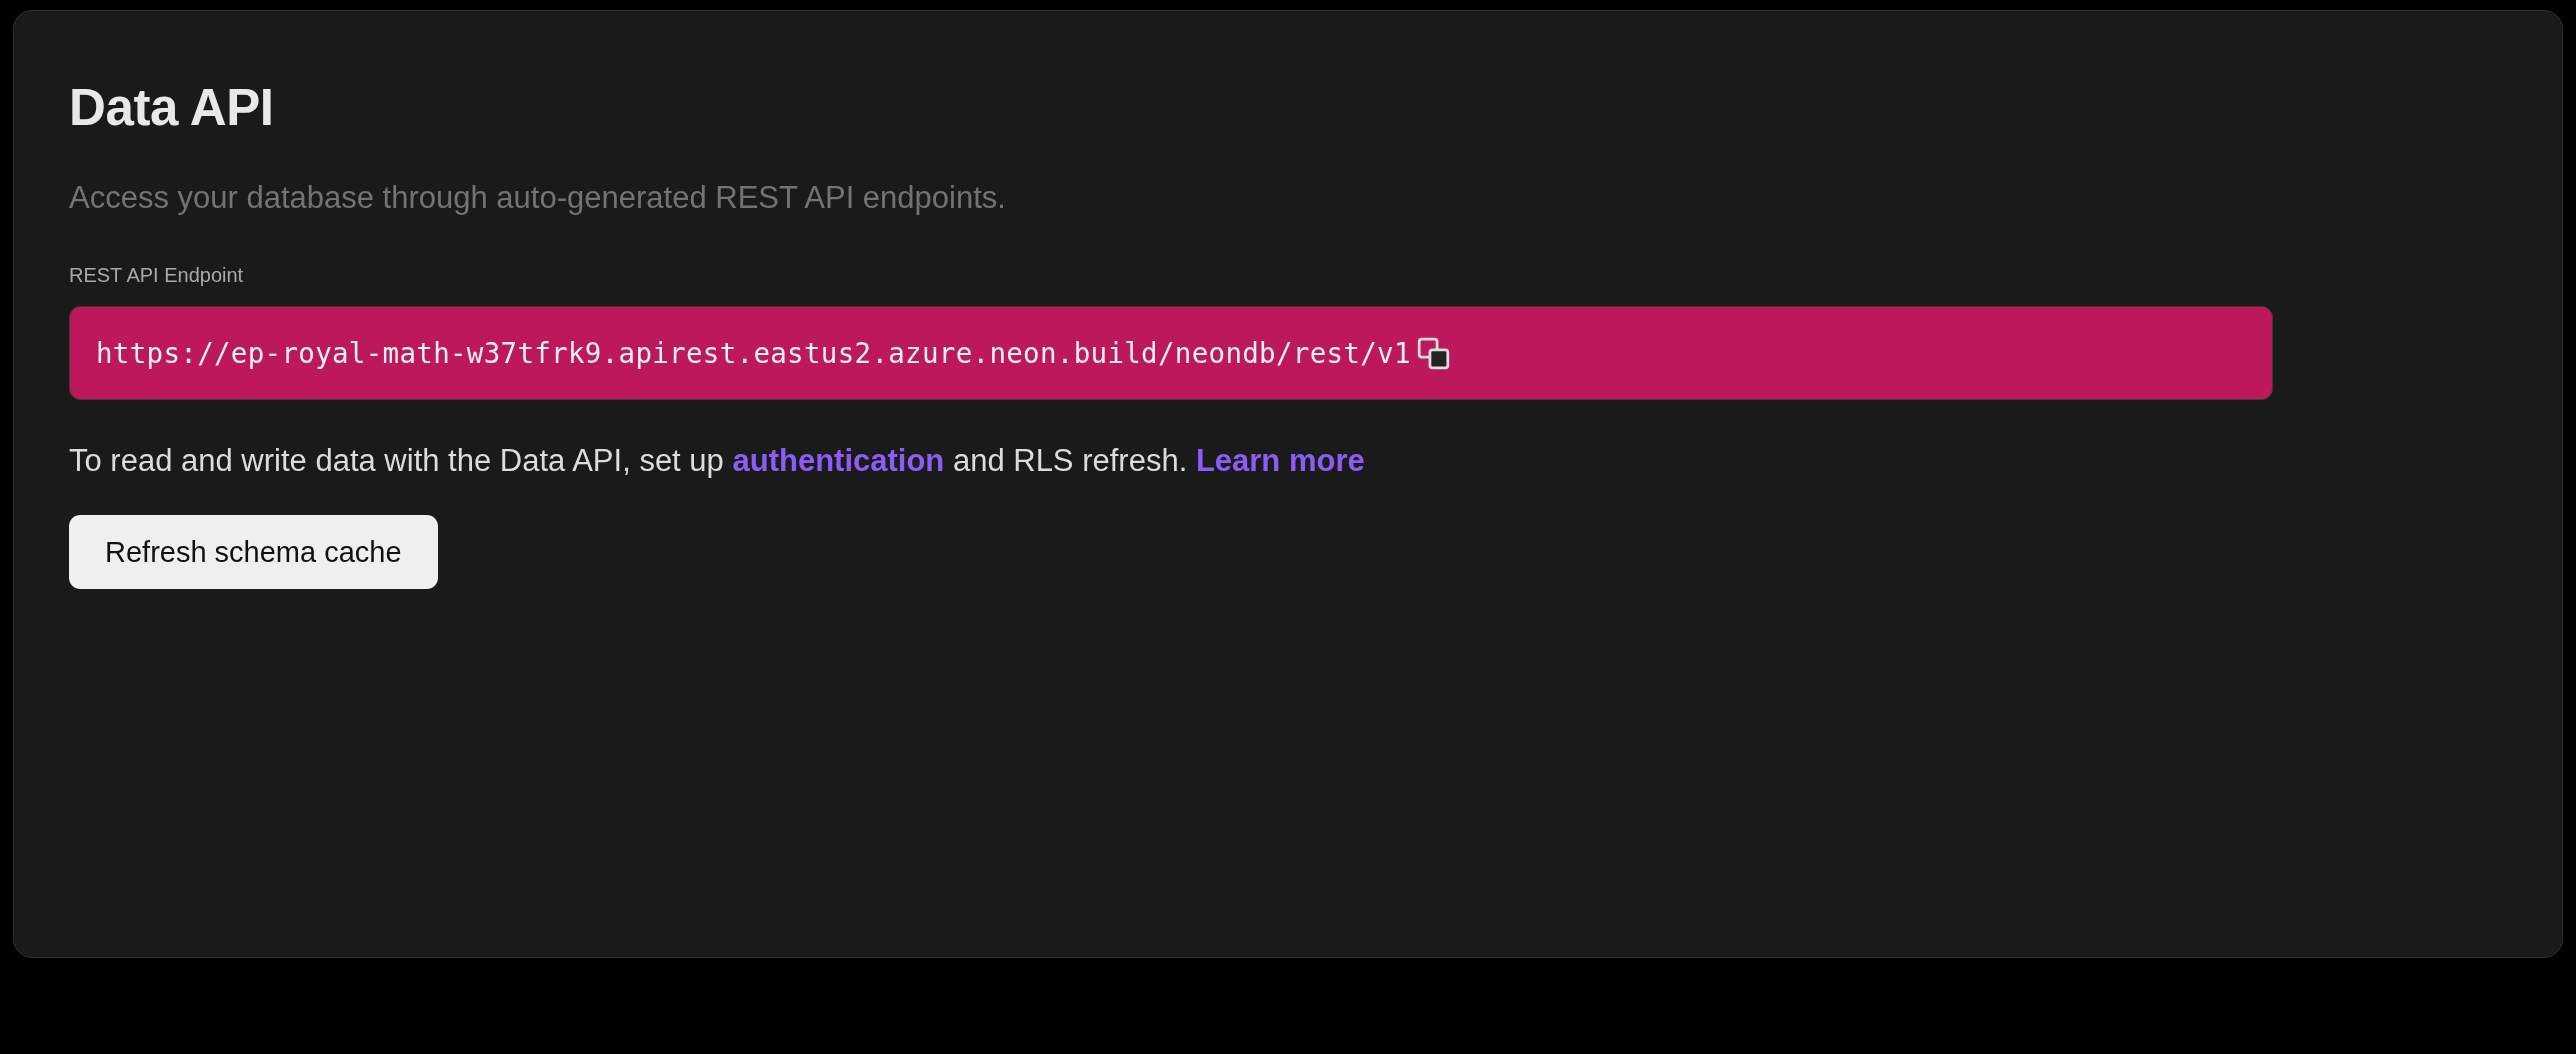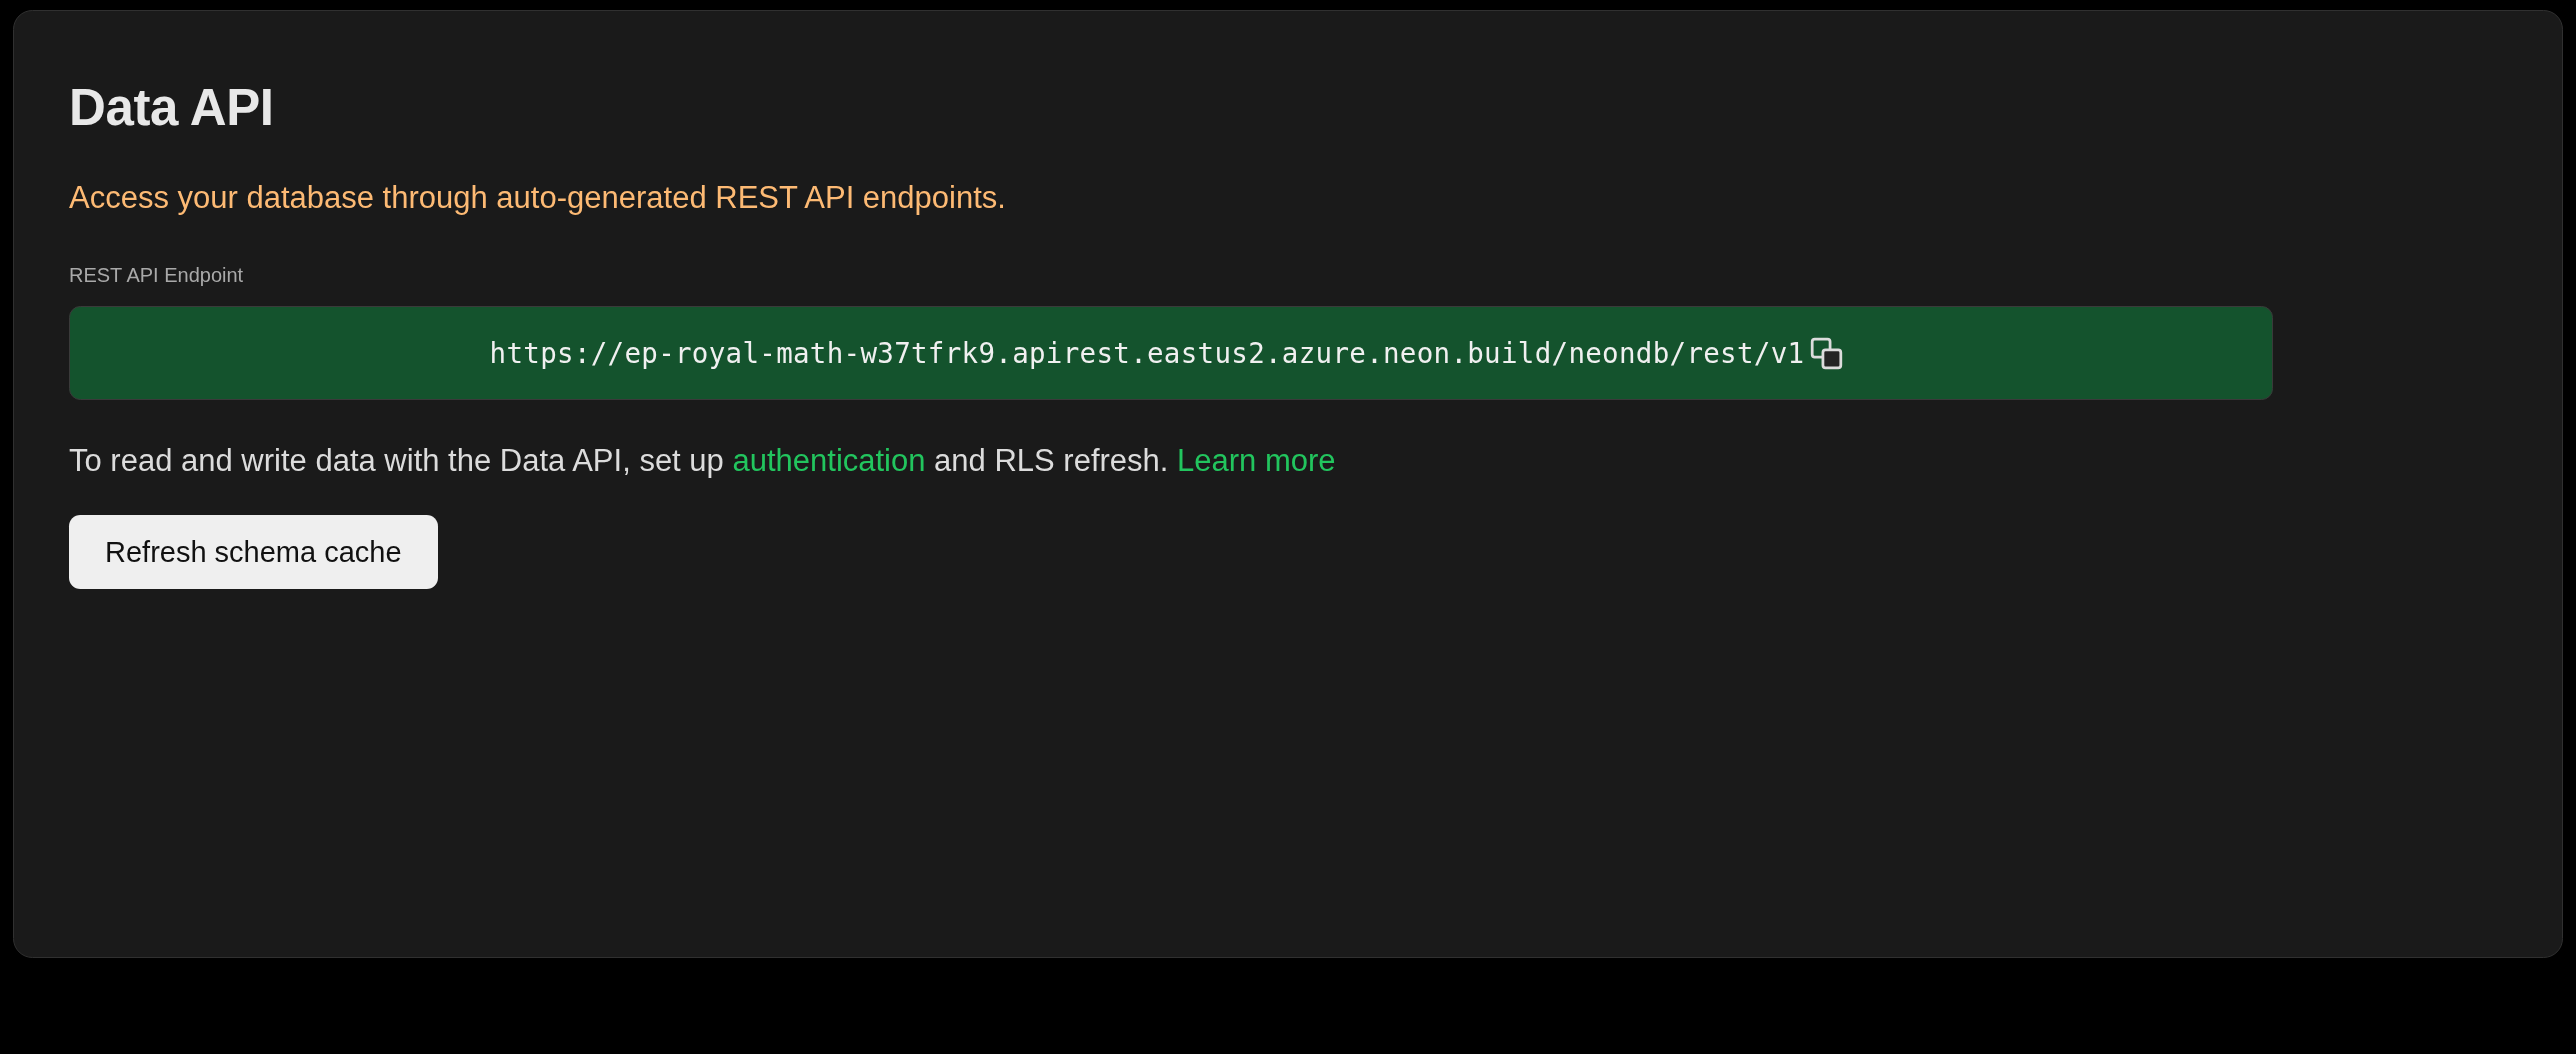--- a/index.html
+++ b/index.html
@@ -41,45 +41,45 @@
     color: #e8e8e8;
     letter-spacing: -0.4px;
     line-height: 1.0;
     margin-top: 22.7px;
   }
 
   
   .card-subtitle {
     font-size: 31px;
     font-weight: normal;
-    color: #fdba74;
+    color: #737373;
     line-height: 1.0;
     margin-top: 49px;
   }
 
   
   .field-label {
     font-size: 20px;
     color: #a9a9a9;
     line-height: 1.0;
     margin-top: 52px;
   }
 
   
   .endpoint-field {
     position: relative;
     margin-top: 21px;
     width: 2204px;
     height: 94px;
-    background: #14532d;
+    background: #be185d;
     border: 1.6px solid #3a3a3a;
     border-radius: 11.3px;
     display: flex;
     align-items: center;
-    justify-content: center;
+    justify-content: flex-start;
     padding: 0 29px 0 26px;
   }
 
   .endpoint-value {
     font-family: "DejaVu Sans Mono", "Liberation Mono", monospace;
     font-size: 27.5px;
     color: #f0f0f0;
     letter-spacing: 0.3px;
     white-space: nowrap;
     overflow: hidden;
@@ -107,23 +107,24 @@
   }
 
   
   .rich-note {
     font-size: 31px;
     color: #dcdcdc;
     line-height: 1.0;
     margin-top: 45px;
   }
   .rich-note a {
-    color: #22c55e;
+    color: #8b5cf6;
     text-decoration: none;
     cursor: pointer;
+    font-weight: bold;
   }
 
   
   .refresh-btn {
     display: inline-flex;
     align-items: center;
     justify-content: center;
     margin-top: 39px;
     height: 74px;
     padding: 0 36px;

